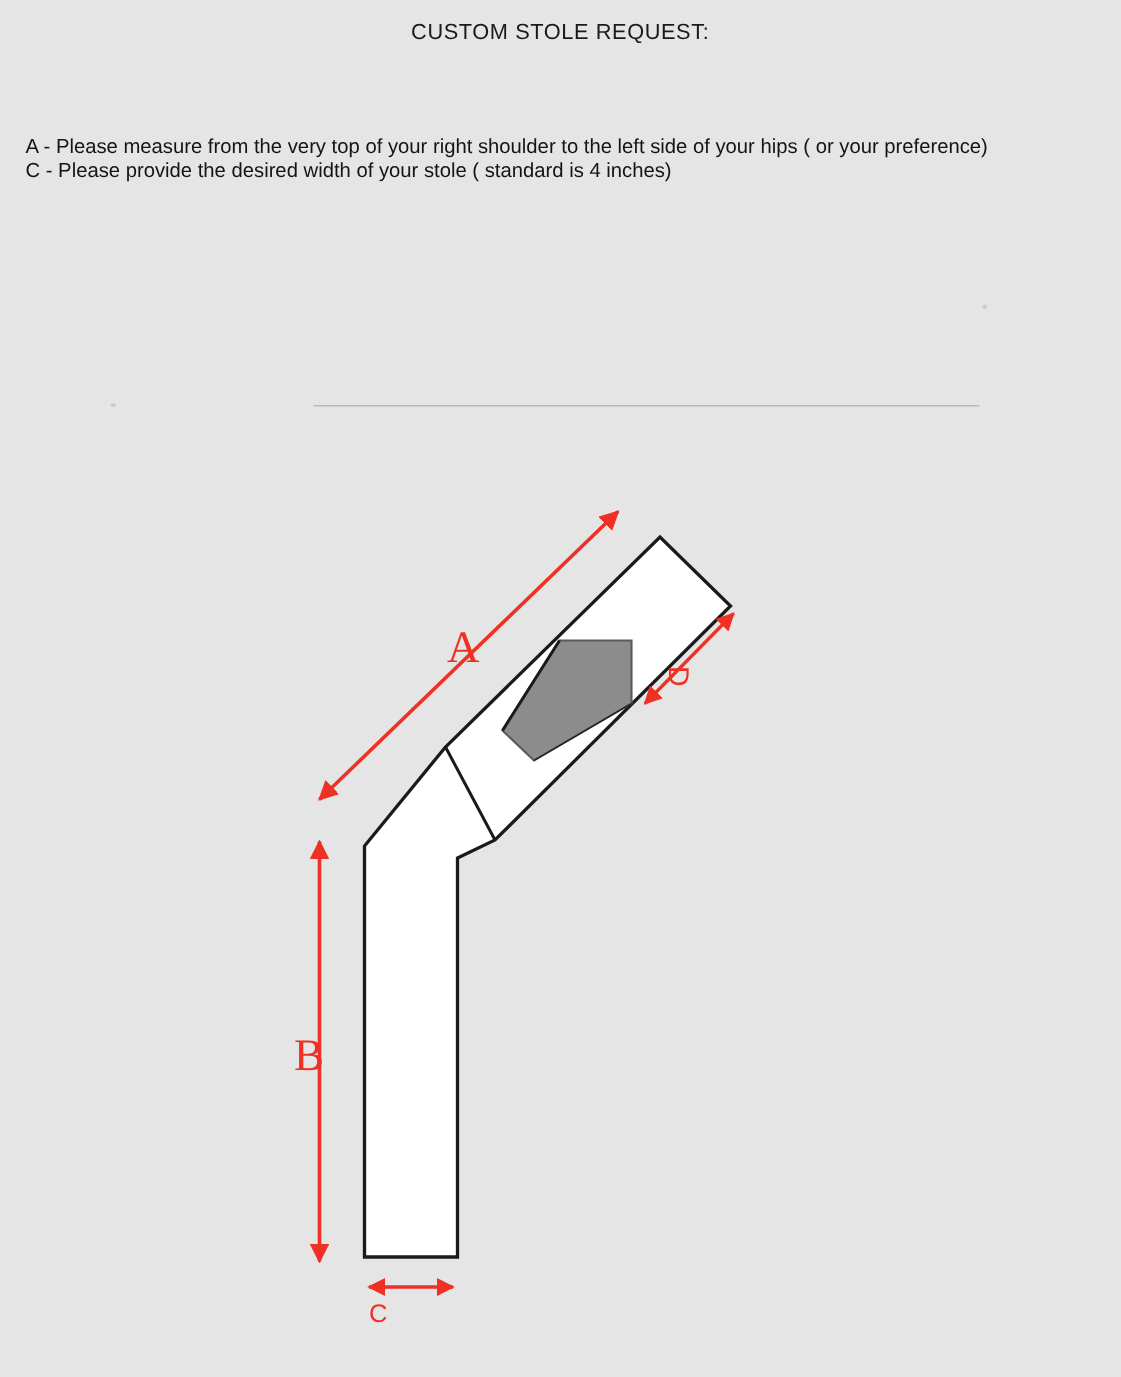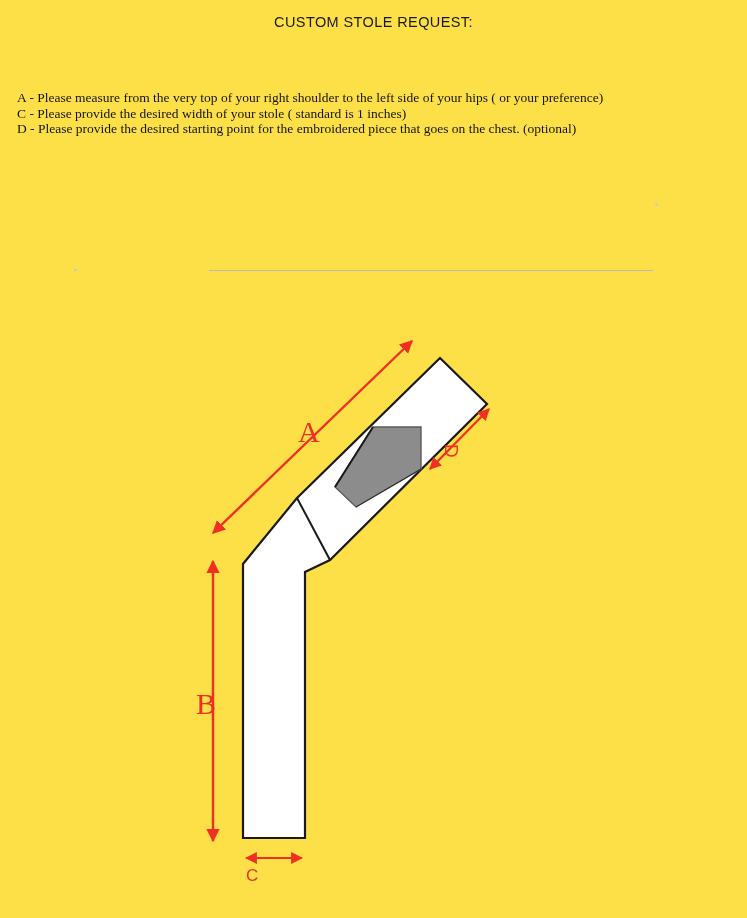--- a/index.html
+++ b/index.html
@@ -9,21 +9,21 @@
   }
   body {
     font-family: "Liberation Sans", sans-serif;
     color: #111111;
   }
   #page {
     position: relative;
     width: 747px;
     height: 918px;
     overflow: hidden;
-    background: #fde047;
+    background: #e5e5e5;
   }
   #title {
     position: absolute;
     left: 0;
     top: 14px;
     width: 747px;
     text-align: center;
     font-size: 14.5px;
     letter-spacing: 0.4px;
     color: #1a1a1a;
@@ -33,21 +33,20 @@
     left: 17px;
     top: 90px;
     width: 730px;
     font-size: 13.5px;
     line-height: 15.5px;
     color: #141414;
     white-space: nowrap;
   }
   #instructions .line {
     display: block;
-    font-family: Liberation Serif, serif;
   }
   #faint-line {
     position: absolute;
     left: 209px;
     top: 270px;
     width: 444px;
     height: 1px;
     background: #b9b9b9;
   }
   #speck-left {
@@ -104,22 +103,21 @@
 </style>
 </head>
 <body>
 
 <div id="page">
 
   <div id="title">CUSTOM STOLE REQUEST:</div>
 
   <div id="instructions">
     <span class="line">A - Please measure from the very top of your right shoulder to the left side of your hips ( or your preference)</span>
-    <span class="line">C - Please provide the desired width of your stole ( standard is 1 inches)</span>
-    <span class="line">D - Please provide the desired  starting point for the embroidered piece that goes on the chest. (optional)</span>
+    <span class="line">C - Please provide the desired width of your stole ( standard is 4 inches)</span>
   </div>
 
   <div id="faint-line"></div>
   <div id="speck-left"></div>
   <div id="speck-right"></div>
 
   <svg id="drawing" width="747" height="918" viewBox="0 0 747 918">
 
     <g>
       <path d="M 243,838 L 243,564 L 297,498 L 440,358 L 487,404 L 330,560 L 305,572 L 305,838 Z" fill="#ffffff" stroke="#1a1a1a" stroke-width="2.2" stroke-linejoin="miter"></path>

